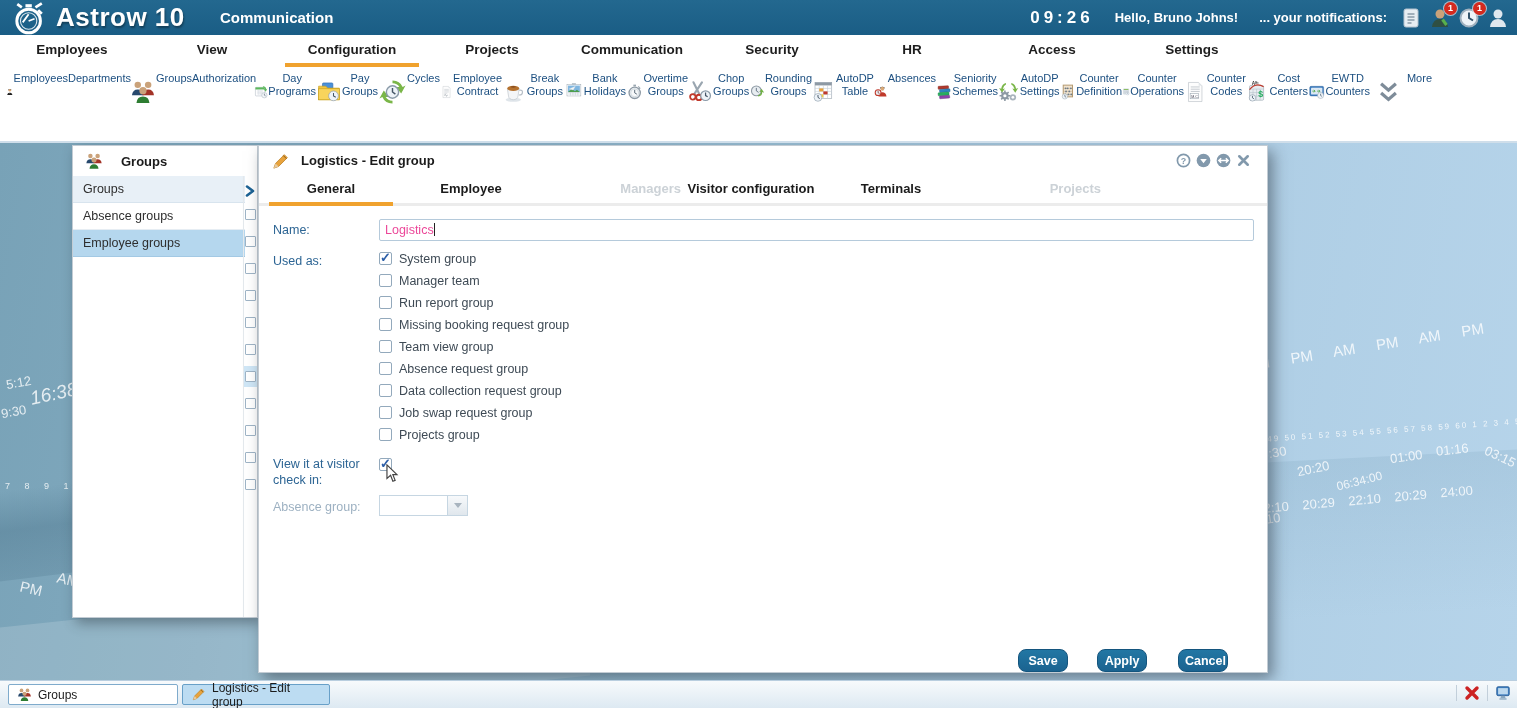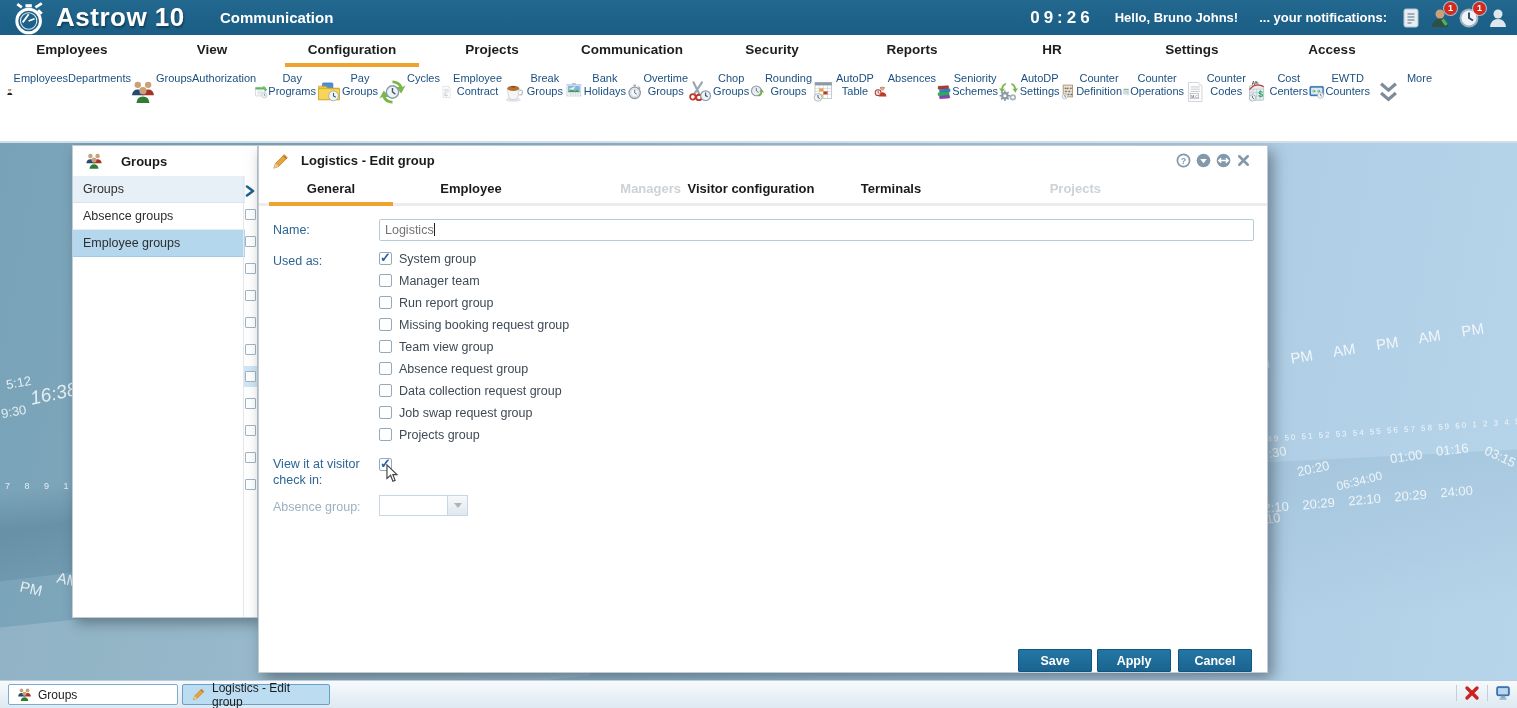--- a/index.html
+++ b/index.html
@@ -94,21 +94,21 @@
   .dlg-ctrl{width:15px;height:15px;display:inline-block;cursor:pointer;}
   .dlg-ctrl svg{width:100%;height:100%;}
   .dlg-tabs{display:flex;height:27px;border-bottom:3px solid #ececec;padding-left:2px;}
   .dlg-tab{width:140px;text-align:center;font-size:13px;font-weight:bold;color:#1b1b1b;line-height:26px;
     position:relative;cursor:pointer;}
   .dlg-tab.disabled{color:#ccd2d7;text-align:right;}
   .dlg-tab.active::after{content:"";position:absolute;left:8px;right:8px;bottom:-3px;height:4px;background:#f0a22e;}
   .dlg-body{position:absolute;top:60px;left:0;right:0;bottom:0;padding-left:31px;}
   .flabel{position:absolute;left:14px;font-size:12.5px;color:#2d6594;}
   .faux-input{position:absolute;left:120px;top:13px;width:868px;height:20px;border:1px solid #b5cadb;
-    border-radius:2px;background:#fff;font-size:12.5px;color:#737373;line-height:20px;padding-left:5px;
+    border-radius:2px;background:#fff;font-size:12.5px;color:#ec4899;line-height:20px;padding-left:5px;
     box-sizing:content-box;cursor:text;}
   .caret{display:inline-block;width:1px;height:13px;background:#222;vertical-align:-2px;}
   .cb{width:13px;height:13px;border:1px solid #93a9bc;border-radius:2px;background:#fff;display:inline-block;
     position:relative;box-sizing:border-box;flex:0 0 13px;}
   .checked .cb::after,.cb.checked::after{content:"\2713";position:absolute;left:0px;top:-3px;font-size:13px;
     font-weight:bold;color:#2d5fa8;}
   .cb-list{position:absolute;left:120px;top:46px;}
   .cb-row{display:flex;gap:7px;height:22px;cursor:pointer;}
   .cb-row span.cbl{font-size:12.5px;color:#3e4a55;}
   .visitor-label{top:250px;width:100px;line-height:1.3;}
@@ -116,22 +116,22 @@
   .cursor-icon{position:absolute;left:125px;top:258px;width:15px;height:20px;z-index:5;}
   .cursor-icon svg{width:100%;height:100%;}
   .absence-label{top:294px;color:#9db1c2;}
   .combo{position:absolute;left:120px;top:289px;width:89px;height:21px;display:flex;}
   .combo-val{flex:1;border:1px solid #c6d6e2;background:#fff;font-size:12px;color:#999;line-height:19px;padding-left:4px;}
   .combo-btn{width:19px;border:1px solid #c6d6e2;border-left:none;background:linear-gradient(#f7f9fb,#e0e7ed);
     display:flex;align-items:center;justify-content:center;}
   .combo-arrow{width:0;height:0;border-left:4px solid transparent;border-right:4px solid transparent;
     border-top:5px solid #a8b4bf;}
   .dlg-buttons{position:absolute;left:0;top:0;right:0;bottom:0;pointer-events:none;}
-  .dlg-btn{position:absolute;top:443px;width:74px;height:23px;background:linear-gradient(#2277a4,#1b6390);
-    border:1px solid #14557e;border-radius:1px;color:#fff;font-weight:bold;font-size:12.5px;
+  .dlg-btn{position:absolute;top:443px;width:50px;height:23px;background:linear-gradient(#2277a4,#1b6390);
+    border:1px solid #14557e;border-radius:8px;color:#fff;font-weight:bold;font-size:12.5px;
     font-family:"Liberation Sans",sans-serif;cursor:pointer;pointer-events:auto;}
   .dlg-btn:nth-of-type(1){left:759px;}
   .dlg-btn:nth-of-type(2){left:838px;}
   .dlg-btn:nth-of-type(3){left:919px;}
   
   .taskbar{position:absolute;left:0;right:0;bottom:0;height:28px;background:linear-gradient(#f7fafc,#dde9f2);
     border-top:1px solid #b9cedf;z-index:9;box-sizing:border-box;}
   .task-items{position:absolute;left:8px;top:3px;display:flex;gap:4px;}
   .task-btn{height:21px;display:flex;align-items:center;gap:6px;padding:0 8px;background:#fff;
     border:1px solid #7fabcc;border-radius:2px;font-size:12px;color:#1b1b1b;cursor:pointer;box-sizing:border-box;}
@@ -199,27 +199,26 @@
     <div class="menu-tab"><span>View</span></div>
 
     <div class="menu-tab active"><span>Configuration</span></div>
 
     <div class="menu-tab"><span>Projects</span></div>
 
     <div class="menu-tab"><span>Communication</span></div>
 
     <div class="menu-tab"><span>Security</span></div>
 
-    <div class="menu-tab"><span>Reports</span></div>
 
     <div class="menu-tab"><span>HR</span></div>
 
+    <div class="menu-tab"><span>Access</span></div>
+
     <div class="menu-tab"><span>Settings</span></div>
-
-    <div class="menu-tab"><span>Access</span></div>
   </nav>
 
 <div class="toolbar">
 
     <div class="tool-item">
       <span class="tool-icon"><svg viewBox="0 0 40 40">
           <path d="M12 7 q8 -6 16 0 l-1 4 h-14 z" fill="#1f1f1f"></path>
           <circle cx="20" cy="11" r="6.5" fill="#d9a877"></circle>
           <path d="M6 36 q2 -14 14 -14 q12 0 14 14 z" fill="#1f1f1f"></path>
           <path d="M16 22.5 l4 5 4 -5 z" fill="#fff"></path>

